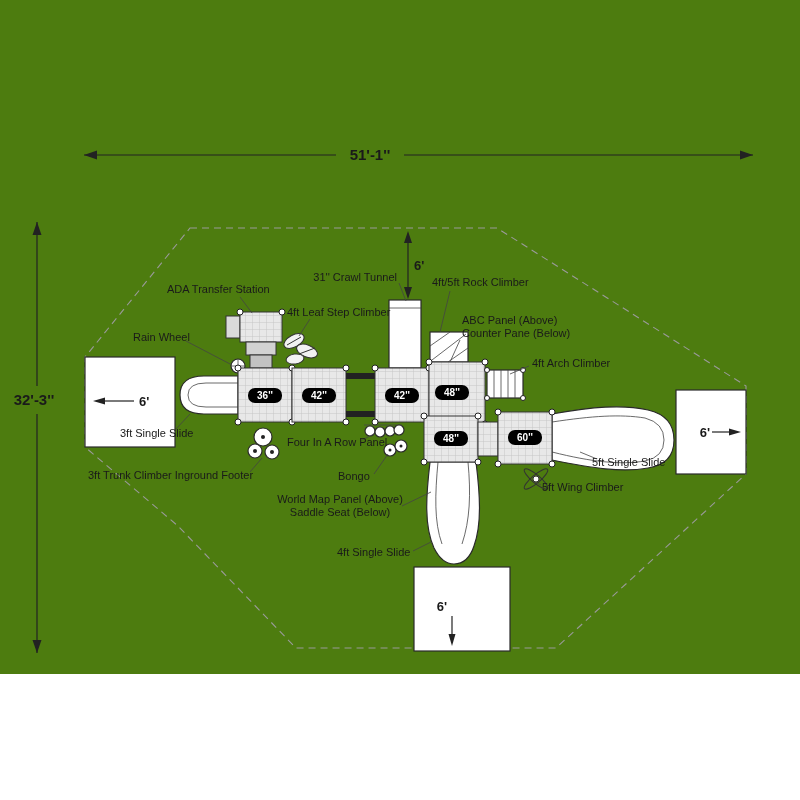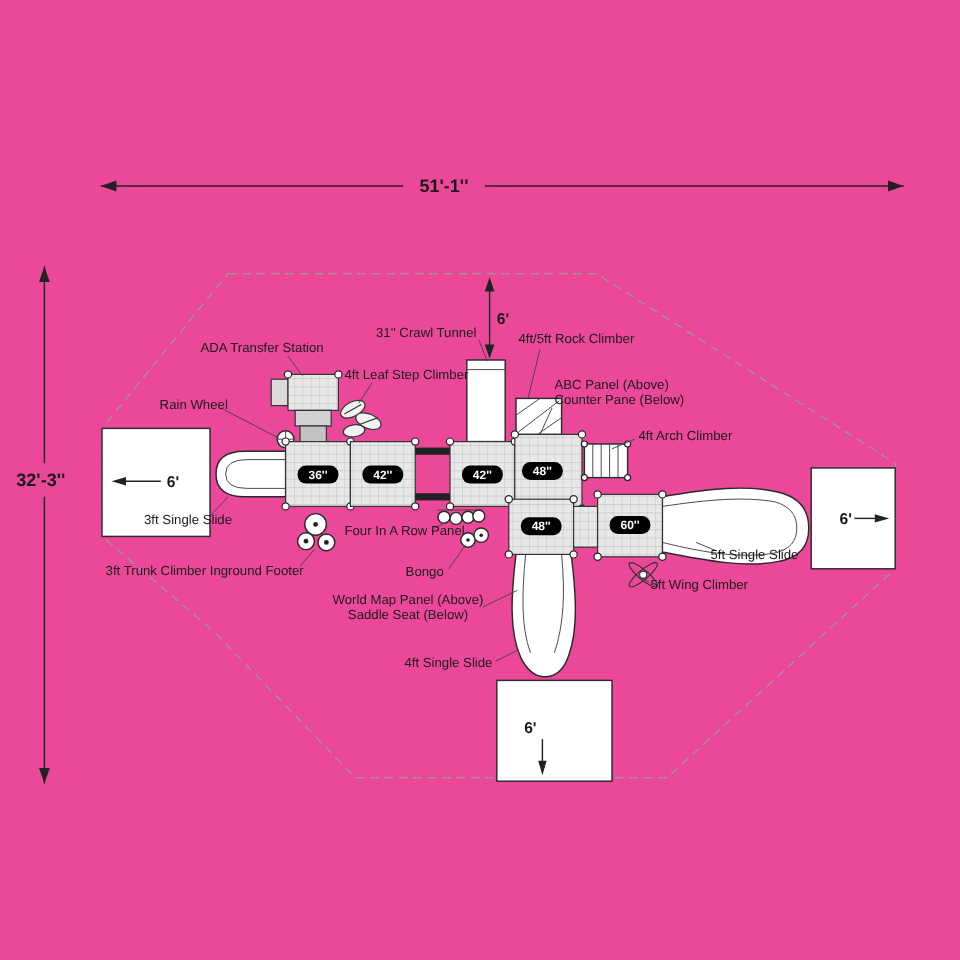--- a/index.html
+++ b/index.html
@@ -1,17 +1,17 @@
 <!DOCTYPE html>
 <html><head>
 <meta charset="utf-8">
 <style>
   html,body{margin:0;padding:0;background:#ffffff;}
   body{font-family:"Liberation Sans", sans-serif;}
-  #stage{position:relative;width:800px;height:800px;background:#ec4899;overflow:hidden;}
+  #stage{position:relative;width:800px;height:674px;background:#4d7c0f;overflow:hidden;}
   svg{position:absolute;left:0;top:0;}
   text{fill:#1a1a1a;}
   .lbl{font-size:11px;}
   .dim{font-size:15px;font-weight:bold;}
   .zone{font-size:13px;font-weight:bold;}
   .pilltxt{font-size:10px;font-weight:bold;fill:#ffffff;}
   .deck{fill:url(#deckgrid);stroke:#333;stroke-width:1;}
   .solid{fill:#ffffff;stroke:#2a2a2a;stroke-width:1.2;}
   .thin{stroke:#444;stroke-width:0.8;fill:none;}
   .dimline{stroke:#222;stroke-width:1.2;}

